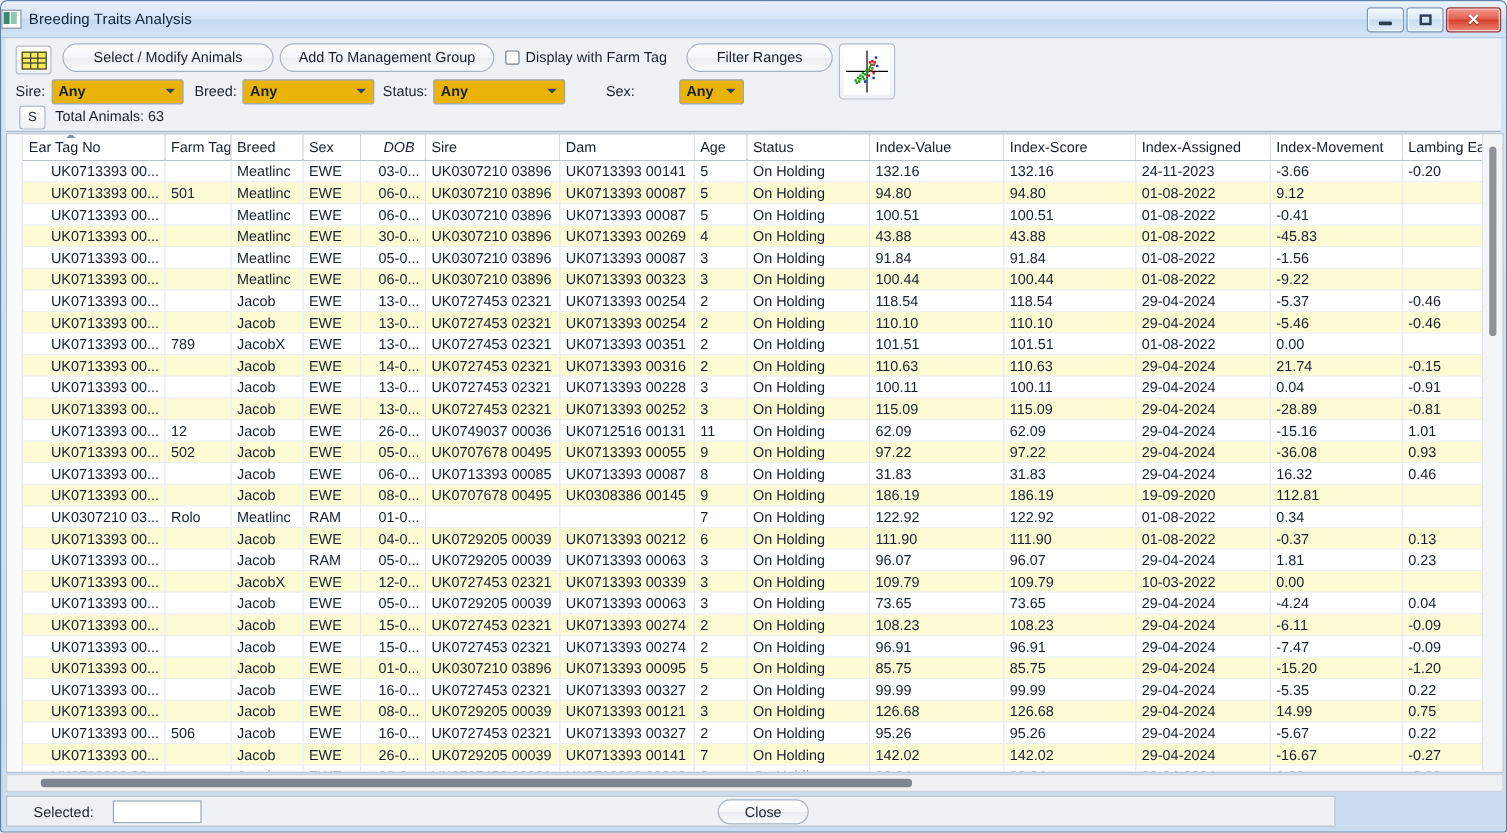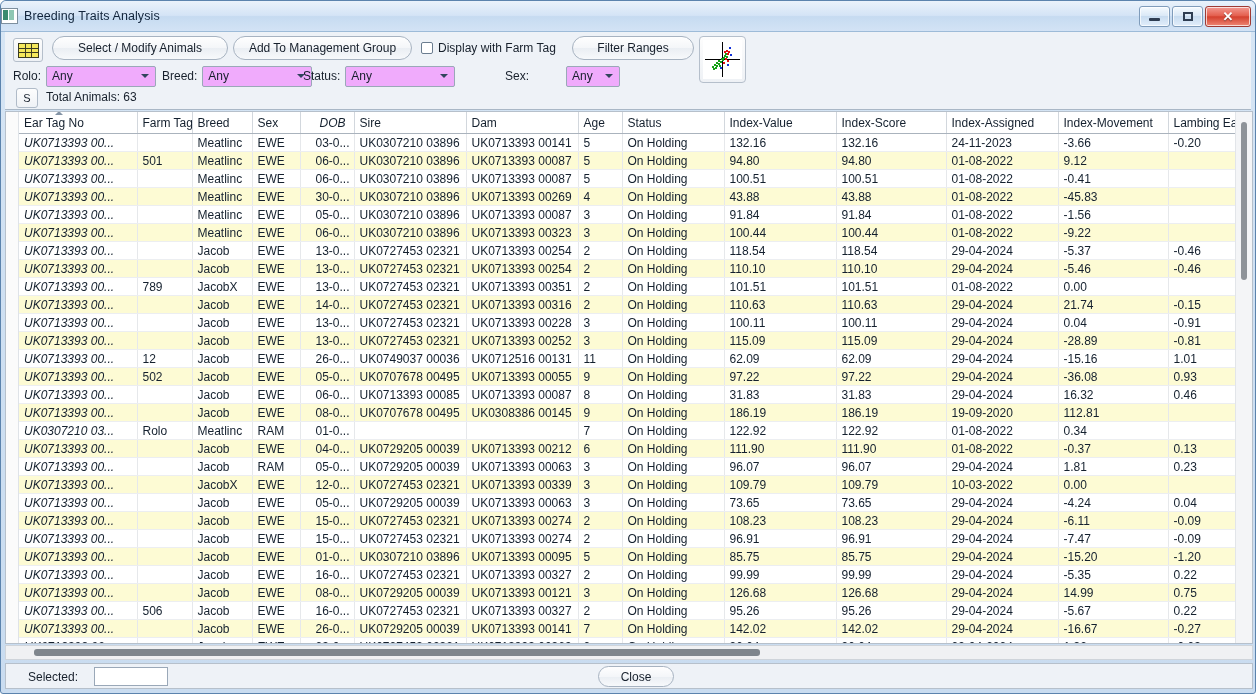--- a/index.html
+++ b/index.html
@@ -185,43 +185,44 @@
     height: 22px;
   }
   .field-label {
     font-size: 12px;
     color: #17202c;
     margin-right: 5px;
   }
   .combo {
     height: 21px;
     border: 1px solid #9aa8b8;
-    background: #f0abfc;
+    background: #eab308;
     border-radius: 2px;
     box-sizing: border-box;
     display: flex;
     align-items: center;
     position: relative;
     padding-left: 5px;
     font-size: 12px;
     color: #17202c;
+    font-weight: bold;
   }
   .combo .caret {
     position: absolute;
     right: 6px;
     width: 0; height: 0;
     border-left: 4px solid transparent;
     border-right: 4px solid transparent;
     border-top: 4px solid #30455c;
   }
   .f-sire   { left: 8px;   top: 1px; }
   .f-sire   .combo { width: 110px; }
   .f-breed  { left: 157px; top: 1px; }
   .f-breed  .combo { width: 110px; }
-  .f-status { left: 298px; top: 1px; }
+  .f-status { left: 314px; top: 1px; }
   .f-status .combo { width: 110px; }
   .f-sex    { left: 500px; top: 1px; gap: 32px; }
   .f-sex    .combo { width: 54px; }
   .f-age    { left: 600px; top: 14px; margin-top: 32px; }
   .f-age    .combo { width: 72px; }
 
   .s-btn {
     position: absolute;
     left: 11px; top: 0;
     width: 22px; height: 20px;
@@ -289,21 +290,21 @@
     padding: 0 4px 0 5px;
     border-right: 1px solid #e6e8eb;
     border-bottom: 1px solid #eceef1;
     white-space: nowrap;
     overflow: hidden;
     color: #14202e;
   }
   tr.alt td { background: #fdfbd4; }
   tr.norm td { background: #ffffff; }
   td.right { text-align: right; padding-right: 10px; }
-  td.tagcell { text-align: left; padding-right: 8px; font-style: italic; }
+  td.tagcell { text-align: right; padding-right: 8px; }
   .sort-asc {
     position: absolute;
     left: 36px; top: -1px;
     width: 0; height: 0;
     border-left: 4px solid transparent;
     border-right: 4px solid transparent;
     border-bottom: 4px solid #8494a6;
   }
   .vscroll {
     position: absolute;
@@ -337,21 +338,21 @@
     width: 726px; height: 7px;
     background: #7f868d;
     border-radius: 3px;
   }
 
   
   .bottombar {
     position: absolute;
     left: 4px;
     top: 662px;
-    width: 1248px;
+    width: 1108px;
     height: 26px;
     background: #eef2f7;
     border: 1px solid #b6c0cb;
     box-sizing: border-box;
   }
   .selected-label {
     position: absolute;
     left: 22px; top: 6px;
     font-size: 12px;
     color: #17202c;
@@ -441,21 +442,21 @@
               <rect x="26" y="7" width="2" height="2"></rect>
             <rect x="24" y="24" width="2" height="2"></rect>
               <rect x="17" y="27" width="2" height="2"></rect>
           </g>
         </svg>
       </div>
     </div>
 
     <div class="tb-row2">
       <div class="field f-sire">
-        <span class="field-label">Rolo:</span>
+        <span class="field-label">Sire:</span>
         <span class="combo">
           <span>Any</span>
           <span class="caret"></span>
         </span>
       </div>
       <div class="field f-breed">
         <span class="field-label">Breed:</span>
         <span class="combo">
           <span>Any</span>
           <span class="caret"></span>

